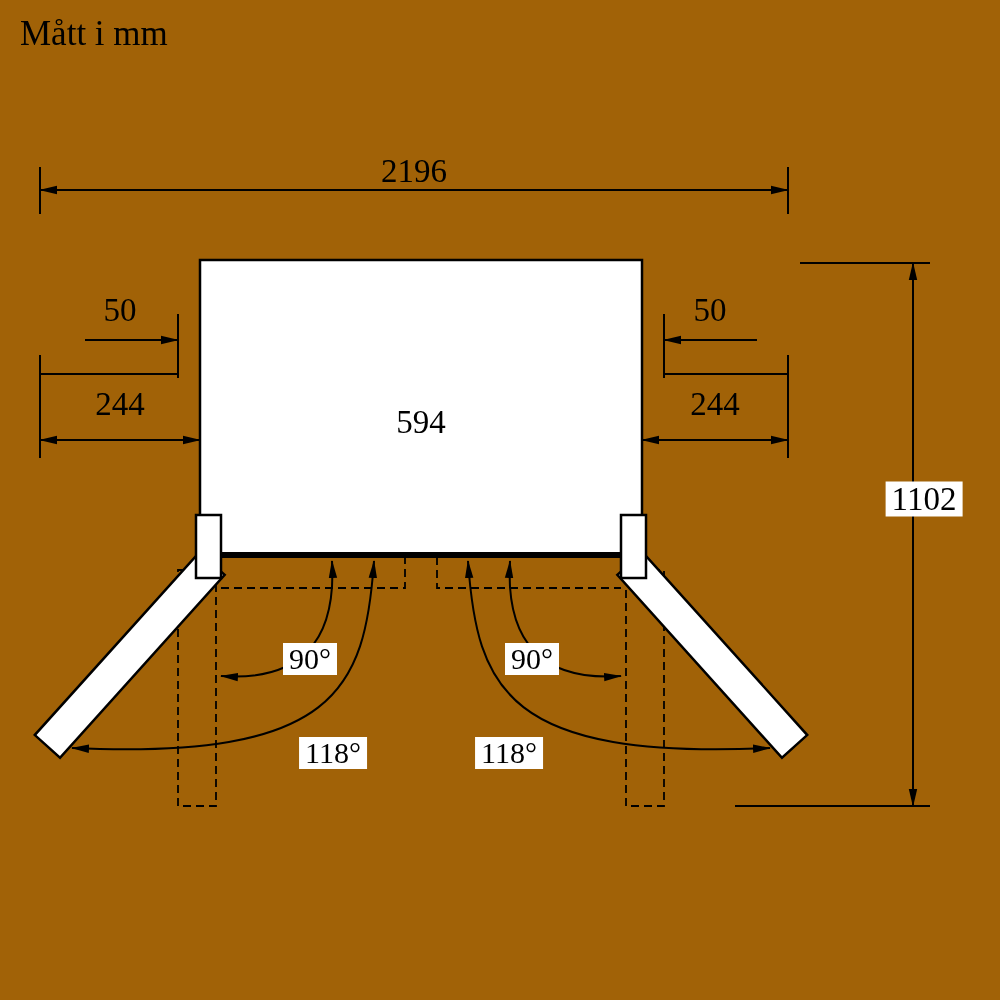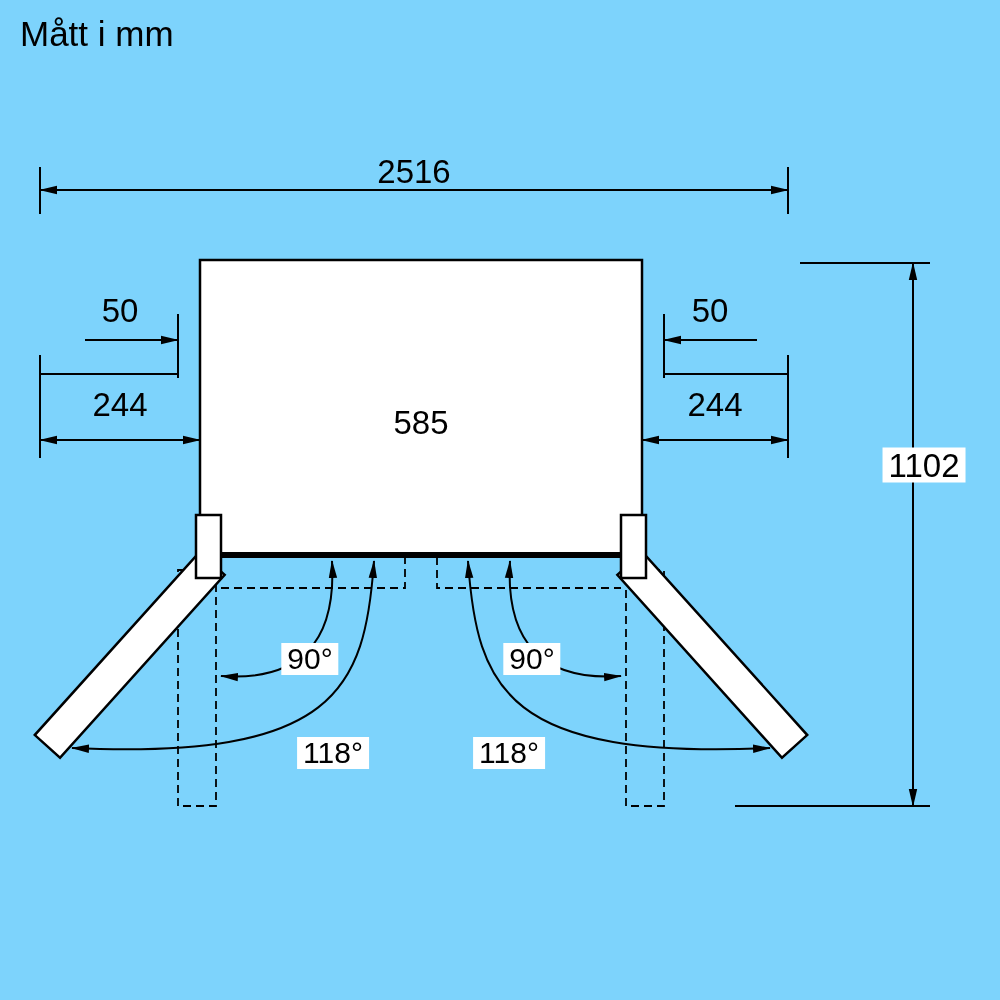--- a/index.html
+++ b/index.html
@@ -1,17 +1,17 @@
 <!DOCTYPE html>
 <html><head>
 <meta charset="utf-8">
 <style>
   html,body{margin:0;padding:0;background:#ffffff;}
-  #page{position:relative;width:1000px;height:1000px;background:#7dd3fc;overflow:hidden;
-        font-family:Liberation Sans, sans-serif;color:#000;text-align:right;}
+  #page{position:relative;width:1000px;height:1000px;background:#a16207;overflow:hidden;
+        font-family:Liberation Serif, serif;color:#000;text-align:right;}
   #drawing{position:absolute;left:0;top:0;}
   .label{position:absolute;transform:translate(-50%,-50%);font-size:33px;line-height:1;
          white-space:nowrap;color:#000;}
   .label.bg{background:#ffffff;padding:1px 6px;}
   .label.angle{font-size:30px;margin-top:26px;}
   #title{position:absolute;left:20px;top:14px;font-size:35px;color:#000;white-space:nowrap;}
   svg line, svg path, svg rect{vector-effect:none;}
 </style>
 </head>
 <body>
@@ -64,29 +64,29 @@
     <rect x="621" y="515" width="25" height="63" fill="#ffffff" stroke="#000" stroke-width="2.5"></rect>
 
     <path d="M332,561 Q339,684 221,676" fill="none" stroke="#000" stroke-width="2" marker-start="url(#arr)" marker-end="url(#arr)"></path>
     <path d="M510,561 Q503,684 621,676" fill="none" stroke="#000" stroke-width="2" marker-start="url(#arr)" marker-end="url(#arr)"></path>
     <path d="M374,561 C365,690 335,760 72,748" fill="none" stroke="#000" stroke-width="2" marker-start="url(#arr)" marker-end="url(#arr)"></path>
     <path d="M468,561 C477,690 507,760 770,748" fill="none" stroke="#000" stroke-width="2" marker-start="url(#arr)" marker-end="url(#arr)"></path>
   </svg>
 
   <div id="title">Mått i mm</div>
 
-  <div class="label" style="left:414px;top:171px;">2516</div>
+  <div class="label" style="left:414px;top:171px;">2196</div>
 
   <div class="label" style="left:120px;top:310px;">50</div>
   <div class="label" style="left:710px;top:310px;">50</div>
 
   <div class="label" style="left:120px;top:404px;">244</div>
-  <div class="label" style="left:421px;top:422px;">585</div>
+  <div class="label" style="left:421px;top:422px;">594</div>
   <div class="label" style="left:715px;top:404px;">244</div>
 
-  <div class="label bg" style="left:924px;top:465px;">1102</div>
+  <div class="label bg" style="left:924px;top:499px;">1102</div>
 
   <div class="label angle bg" style="left:310px;top:633px;">90°</div>
   <div class="label angle bg" style="left:532px;top:633px;">90°</div>
   <div class="label angle bg" style="left:333px;top:727px;">118°</div>
   <div class="label angle bg" style="left:509px;top:727px;">118°</div>
 
 </div>
 
 </body></html>

